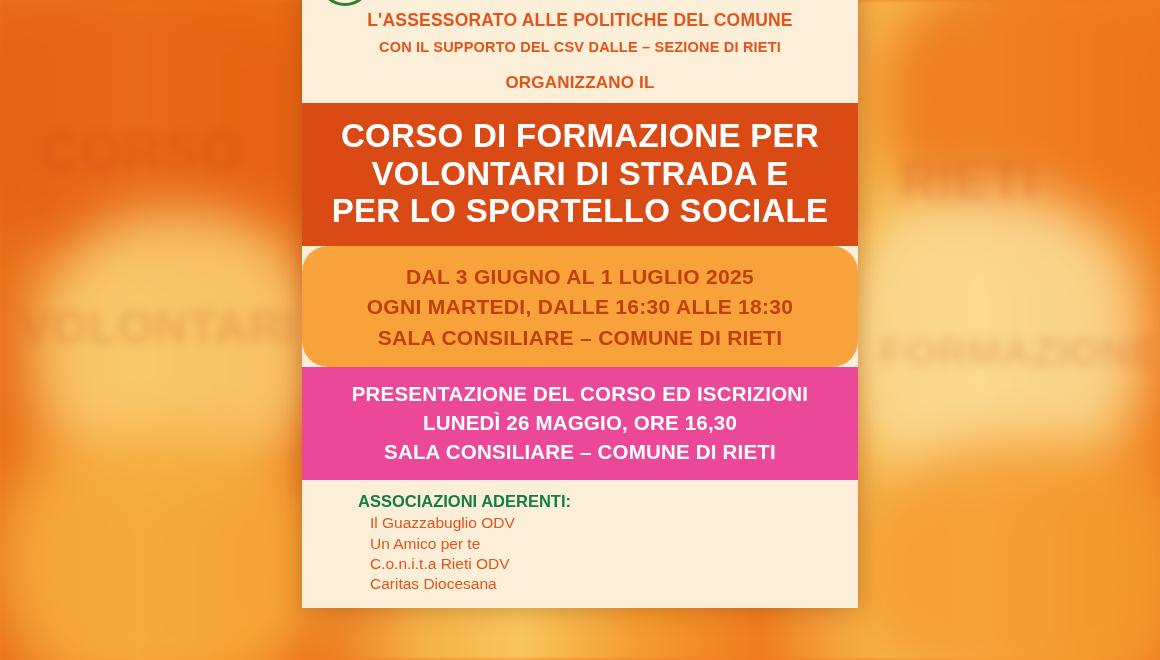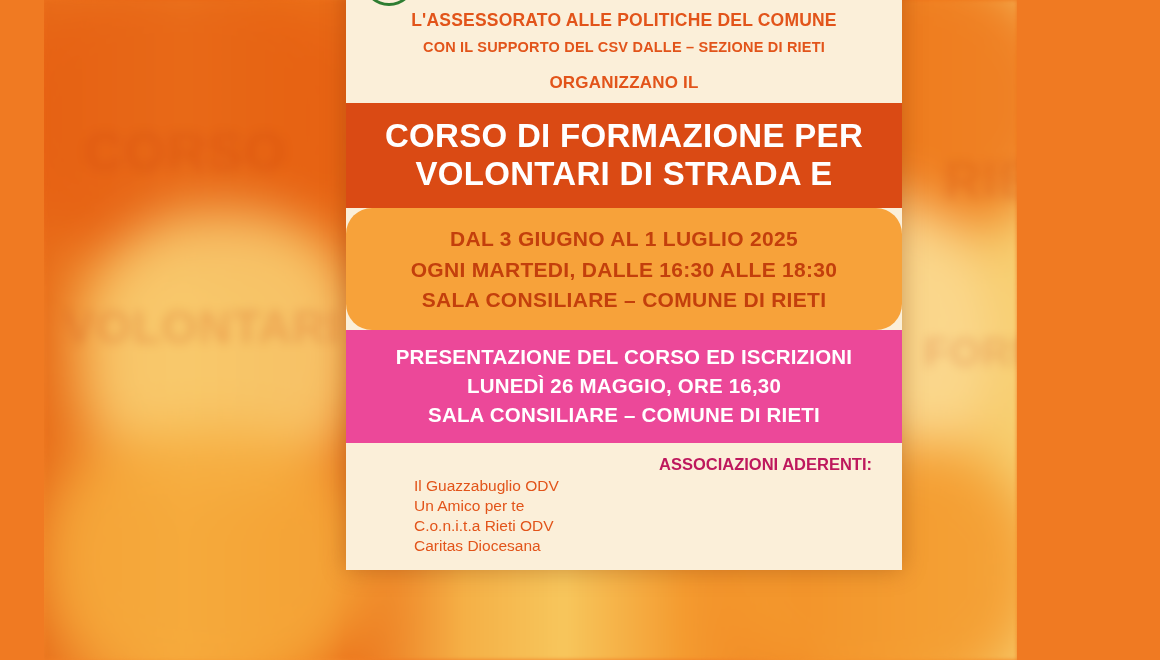--- a/index.html
+++ b/index.html
@@ -9,24 +9,23 @@
   }
   body {
     width: 1160px;
     height: 660px;
     overflow: hidden;
     font-family: "Liberation Sans", sans-serif;
   }
 
   #poster-root {
     position: relative;
-    width: 973px;
+    width: 1160px;
     height: 660px;
     overflow: hidden;
-    margin-left: 44px;
   }
 
   
   .bg-layer {
     position: absolute;
     inset: 0;
     background:
       linear-gradient(90deg,
         #e8701c 0px, #ef8a2b 60px, #f6a63b 140px, #f0841f 230px,
         #ea6c17 300px, #f5b046 420px, #f7c65c 520px,
@@ -153,25 +152,24 @@
     font-size: 20.5px;
     line-height: 1.42;
     letter-spacing: .2px;
   }
 
   .block-assoc {
     background: #fbefd9;
     padding: 12px 30px 14px 56px;
   }
   .assoc-head {
-    color: #be185d;
+    color: #15803d;
     font-weight: 800;
     font-size: 16.5px;
     margin-bottom: 2px;
-    text-align: right;
   }
   .assoc-cols {
     display: flex;
     gap: 40px;
   }
   .assoc-col {
     flex: 1;
   }
   .assoc-col.right {
     padding-top: 20px;
@@ -218,20 +216,21 @@
 
     <div class="block-intro">
       <div class="intro-1">L'ASSESSORATO ALLE POLITICHE DEL COMUNE</div>
       <div class="intro-2">CON IL SUPPORTO DEL CSV DALLE – SEZIONE DI RIETI</div>
       <div class="intro-3">ORGANIZZANO IL</div>
     </div>
 
     <div class="title-band">
       <div>CORSO DI FORMAZIONE PER</div>
       <div>VOLONTARI DI STRADA E</div>
+      <div>PER LO SPORTELLO SOCIALE</div>
     </div>
 
     <div class="band-dates">
       <div class="l">DAL 3 GIUGNO AL 1 LUGLIO 2025</div>
       <div class="l">OGNI MARTEDI, DALLE 16:30 ALLE 18:30</div>
       <div class="l">SALA CONSILIARE – COMUNE DI RIETI</div>
     </div>
 
     <div class="band-presentation">
       <div class="l">PRESENTAZIONE DEL CORSO ED ISCRIZIONI</div>

